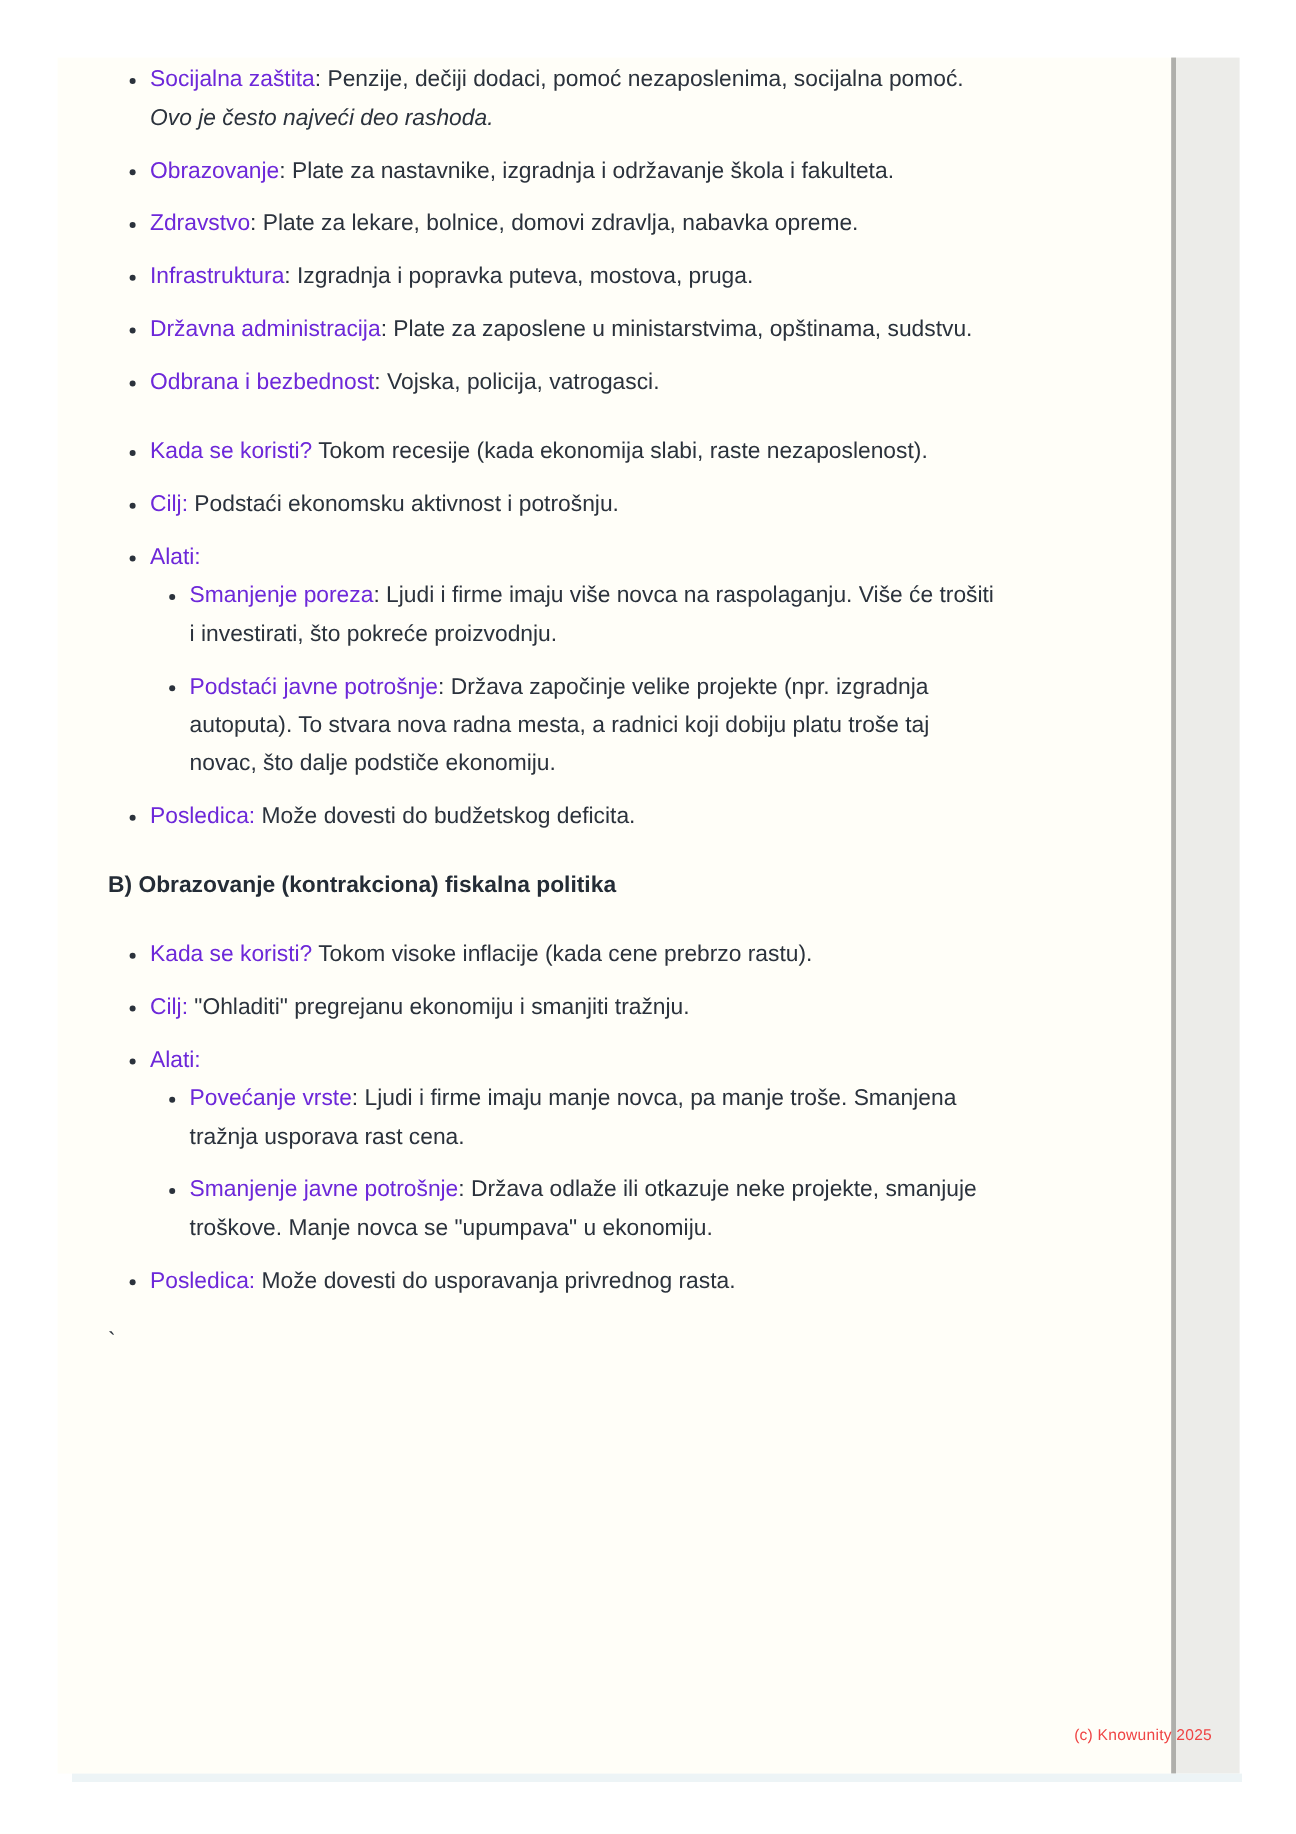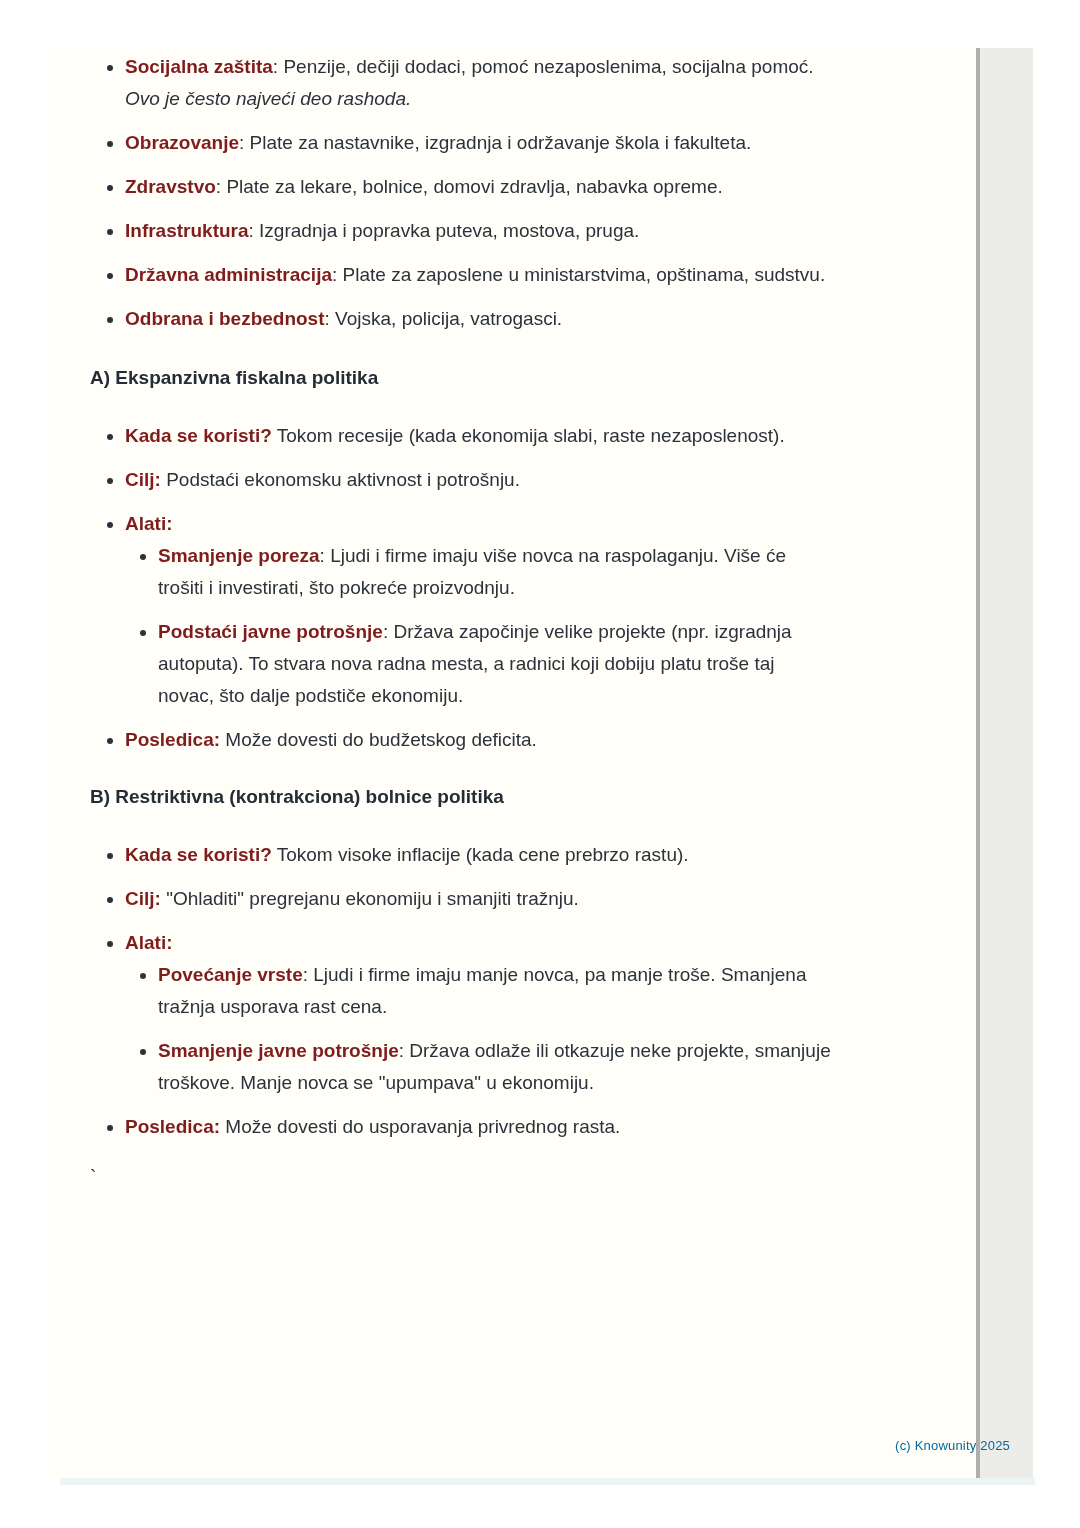--- a/index.html
+++ b/index.html
@@ -11,21 +11,21 @@
   }
   .page-card{
     position:absolute;left:48px;top:48px;width:928px;height:1430px;
     background:#FFFEF8;
   }
   .content{
     padding-left:42px;width:744px;
     font-size:19px;line-height:32px;
   }
   p{margin:0}
-  b{font-weight:700;color:#7f1d1d}
+  b{font-weight:400;color:#6d28d9}
   i{}
   ul{margin:0;padding:0 0 0 35px;list-style:disc}
   li{margin:0 0 12px}
   ul ul{margin:0 0 9px;padding-left:33px;list-style:disc}
   .expenses{margin-top:3px}
   h2{
     margin:26px 0 0;font-size:25px;line-height:34px;font-weight:700;
     color:#2A323C;letter-spacing:-0.2px;
   }
   .intro{margin:21px 0 0;max-width:760px}
@@ -36,55 +36,54 @@
   .scroll-strip{
     position:absolute;left:976px;top:48px;width:53px;height:1430px;
     background:#ECECE9;border-left:4px solid #AFAFAB;
   }
   .bottom-shadow{
     position:absolute;left:60px;top:1478px;width:975px;height:7px;
     background:#EDF4F6;
   }
   .watermark{
     position:absolute;top:1438px;right:70px;z-index:5;
-    font-size:13px;line-height:16px;color:#0369a1;letter-spacing:0.2px;
+    font-size:13px;line-height:16px;color:#ef4444;letter-spacing:0.2px;
   }
 </style>
 </head>
 <body>
 
 <div class="page-card">
   <div class="content">
 
     <ul class="expenses">
       <li><b>Socijalna zaštita</b><span>: </span><span>Penzije, dečiji dodaci, pomoć nezaposlenima, socijalna pomoć. </span><i>Ovo je često najveći deo rashoda.</i></li>
       <li><b>Obrazovanje</b><span>: </span><span>Plate za nastavnike, izgradnja i održavanje škola i fakulteta.</span></li>
       <li><b>Zdravstvo</b><span>: </span><span>Plate za lekare, bolnice, domovi zdravlja, nabavka opreme.</span></li>
       <li><b>Infrastruktura</b><span>: </span><span>Izgradnja i popravka puteva, mostova, pruga.</span></li>
       <li><b>Državna administracija</b><span>: </span><span>Plate za zaposlene u ministarstvima, opštinama, sudstvu.</span></li>
       <li><b>Odbrana i bezbednost</b><span>: </span><span>Vojska, policija, vatrogasci.</span></li>
     </ul>
 
 
 
-    <p class="sec-title">A) Ekspanzivna fiskalna politika</p>
 
     <ul class="sec-list">
       <li><b>Kada se koristi?</b><span> Tokom recesije (kada ekonomija slabi, raste nezaposlenost).</span></li>
       <li><b>Cilj:</b><span> Podstaći ekonomsku aktivnost i potrošnju.</span></li>
       <li><b>Alati:</b>
         <ul>
           <li><b>Smanjenje poreza</b><span>: </span><span>Ljudi i firme imaju više novca na raspolaganju. Više će trošiti i investirati, što pokreće proizvodnju.</span></li>
           <li><b>Podstaći javne potrošnje</b><span>: </span><span>Država započinje velike projekte (npr. izgradnja autoputa). To stvara nova radna mesta, a radnici koji dobiju platu troše taj novac, što dalje podstiče ekonomiju.</span></li>
         </ul>
       </li>
       <li><b>Posledica:</b><span> Može dovesti do budžetskog deficita.</span></li>
     </ul>
 
-    <p class="sec-title b-title">B) Restriktivna (kontrakciona) bolnice politika</p>
+    <p class="sec-title b-title">B) Obrazovanje (kontrakciona) fiskalna politika</p>
 
     <ul class="sec-list">
       <li><b>Kada se koristi?</b><span> Tokom visoke inflacije (kada cene prebrzo rastu).</span></li>
       <li><b>Cilj:</b><span> "Ohladiti" pregrejanu ekonomiju i smanjiti tražnju.</span></li>
       <li><b>Alati:</b>
         <ul>
           <li><b>Povećanje vrste</b><span>: </span><span>Ljudi i firme imaju manje novca, pa manje troše. Smanjena tražnja usporava rast cena.</span></li>
           <li><b>Smanjenje javne potrošnje</b><span>: </span><span>Država odlaže ili otkazuje neke projekte, smanjuje troškove. Manje novca se "upumpava" u ekonomiju.</span></li>
         </ul>
       </li>

